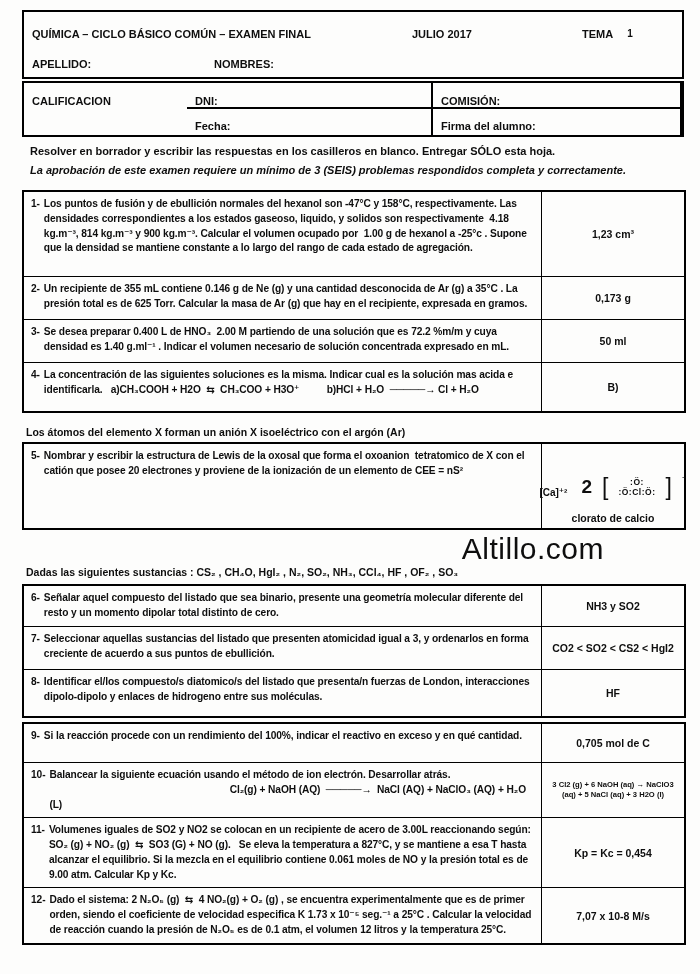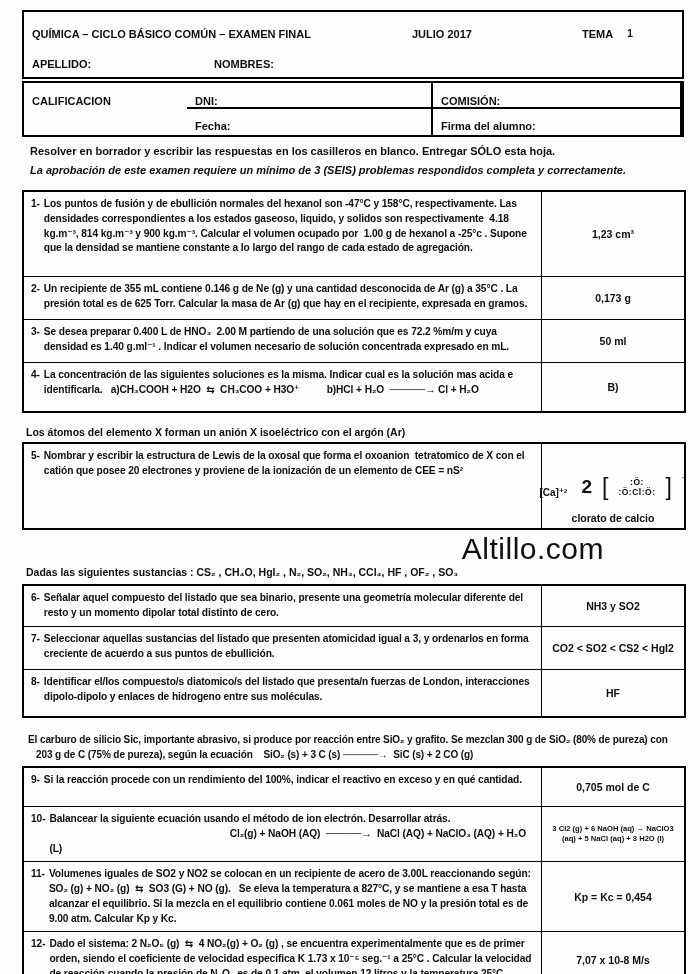--- a/index.html
+++ b/index.html
@@ -181,22 +181,20 @@
     </div>
     <div class="prow" style="min-height:46px">
       <div class="q">
         <span class="qnum">8-</span>
         <span class="qtext">Identificar el/los compuesto/s diatomico/s del listado que presenta/n fuerzas de London, interacciones dipolo-dipolo y enlaces de hidrogeno entre sus moléculas.</span>
       </div>
       <div class="ans">HF</div>
     </div>
   </div>
 
-  <div class="carbide">El carburo de silicio Sic, importante abrasivo, si produce por reacción entre SiO₂ y grafito. Se mezclan 300 g de SiO₂ (80% de pureza) con
-   203 g de C (75% de pureza), según la ecuación    SiO₂ (s) + 3 C (s) ─────→  SiC (s) + 2 CO (g)</div>
 
   <div class="ptable mt4">
     <div class="prow" style="min-height:38px">
       <div class="q">
         <span class="qnum">9-</span>
         <span class="qtext">Si la reacción procede con un rendimiento del 100%, indicar el reactivo en exceso y en qué cantidad.</span>
       </div>
       <div class="ans">0,705 mol de C</div>
     </div>
     <div class="prow" style="min-height:40px">

